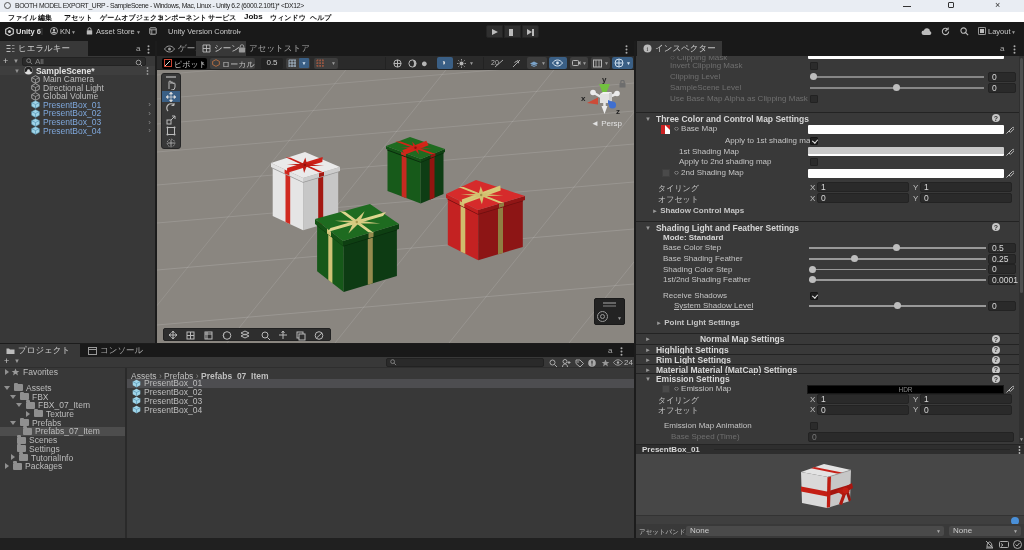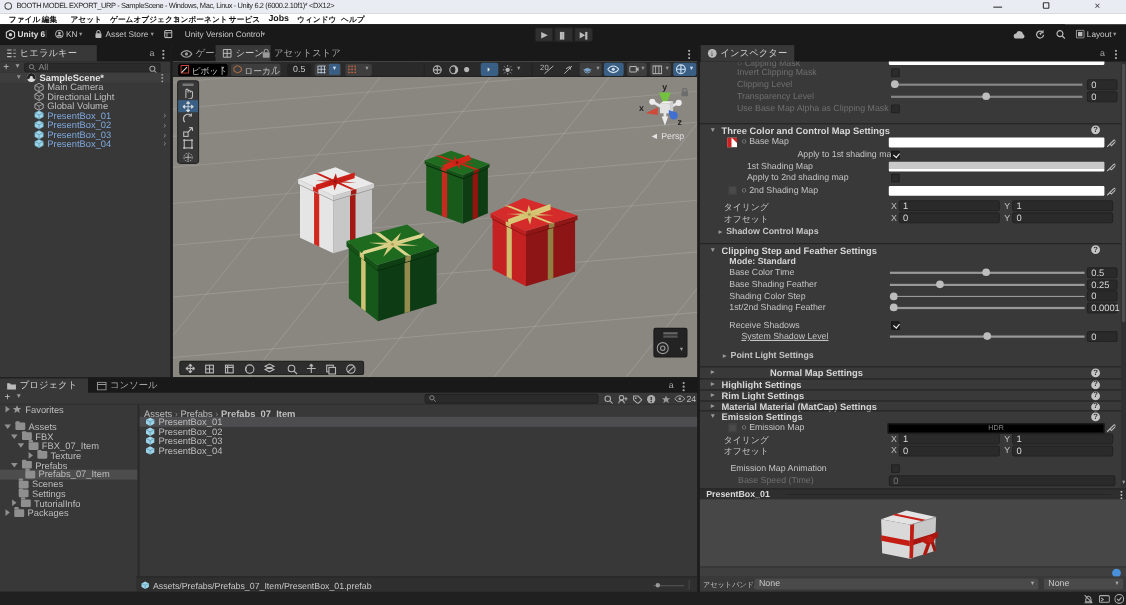--- a/index.html
+++ b/index.html
@@ -548,21 +548,21 @@
   <div class="cfield" style="left:172px;top:-4px;width:196px;height:7px;"></div>
   <span class="ilabel dim" style="left:34px;top:-3px;text-align:center;">○ Clipping Mask</span>
   <div class="ilabel dim" style="left:34px;top:5px;">Invert Clipping Mask</div>
       <div class="cb" style="left:174px;top:6px;"></div>
   <div class="ilabel dim" style="left:34px;top:16px;">Clipping Level</div>
   <div class="slider" style="left:174px;top:16px;width:174px;">
         <div class="track" style="background:#868686;"></div>
         <div class="knob" style="left:0px;"></div>
       </div>
   <div class="vfield" style="left:352px;top:15.5px;width:28px;">0</div>
-  <div class="ilabel dim" style="left:34px;top:27px;">Transparency Level</div>
+  <div class="ilabel dim" style="left:34px;top:27px;">SampleScene Level</div>
   <div class="slider" style="left:174px;top:27px;width:174px;">
         <div class="track" style="background:#868686;"></div>
         <div class="knob" style="left:83px;"></div>
       </div>
   <div class="vfield" style="left:352px;top:26.5px;width:28px;">0</div>
   <div class="ilabel dim" style="left:34px;top:38px;">Use Base Map Alpha as Clipping Mask</div>
       <div class="cb" style="left:174px;top:39px;"></div>
 
   <div class="sechead" style="top:56px;">
         <span style="margin-left:9px;color:#999;font-size:6px;">▼</span>
@@ -607,25 +607,25 @@
       <div class="vfield" style="left:284px;top:126px;width:92px;">1</div>
   <div class="ilabel" style="left:22px;top:137.5px;">オフセット</div>
   <span class="xy" style="left:174px;top:137.5px;">X</span>
       <div class="vfield" style="left:181px;top:137px;width:92px;">0</div>
   <span class="xy" style="left:277px;top:137.5px;">Y</span>
       <div class="vfield" style="left:284px;top:137px;width:92px;">0</div>
   <div class="ilabel" style="left:16px;top:149.5px;"><span style="color:#999;font-size:6px;">►</span>&nbsp;<b>Shadow Control Maps</b></div>
 
   <div class="sechead" style="top:165px;">
         <span style="margin-left:9px;color:#999;font-size:6px;">▼</span>
-        <span style="margin-left:5px;">Clipping Step and Feather Settings</span>
+        <span style="margin-left:5px;">Shading Light and Feather Settings</span>
       </div>
   <div class="qmark" style="left:356px;top:167px;">?</div>
   <div class="ilabel bold" style="left:27px;top:176.5px;color:#d6d6d6;">Mode: Standard</div>
-  <div class="ilabel" style="left:27px;top:187px;">Base Color Time</div>
+  <div class="ilabel" style="left:27px;top:187px;">Base Color Step</div>
   <div class="slider" style="left:173px;top:187px;width:177px;">
         <div class="track"></div>
         <div class="knob" style="left:84px;"></div>
       </div>
   <div class="vfield" style="left:352px;top:186.5px;width:28px;">0.5</div>
   <div class="ilabel" style="left:27px;top:198px;">Base Shading Feather</div>
   <div class="slider" style="left:173px;top:198px;width:177px;">
         <div class="track"></div>
         <div class="knob" style="left:42px;"></div>
       </div>
@@ -828,30 +828,20 @@
     <div class="prow" style="left:0;top:28.4px;width:507px;"><svg width="9" height="9" viewBox="0 0 10 10" style="margin:0 3px 0 5px;">
             <path d="M5 0.8 9.2 3 9.2 7 5 9.2 0.8 7 0.8 3Z" fill="#9fd4e8"></path>
             <path d="M0.8 3 5 5 9.2 3 M5 5 5 9.2" stroke="#5a98b5" stroke-width="0.8" fill="none"></path>
           </svg>PresentBox_03</div>
     <div class="prow" style="left:0;top:37.1px;width:507px;"><svg width="9" height="9" viewBox="0 0 10 10" style="margin:0 3px 0 5px;">
             <path d="M5 0.8 9.2 3 9.2 7 5 9.2 0.8 7 0.8 3Z" fill="#9fd4e8"></path>
             <path d="M0.8 3 5 5 9.2 3 M5 5 5 9.2" stroke="#5a98b5" stroke-width="0.8" fill="none"></path>
           </svg>PresentBox_04</div>
   </div>
 
-  <div class="abs" style="left:124px;top:167px;width:510px;height:14px;background:#2f2f2f;border-top:1px solid #262626;">
-    <svg width="8" height="8" viewBox="0 0 10 10" style="position:absolute;left:4px;top:3px;">
-          <path d="M5 0.8 9.2 3 9.2 7 5 9.2 0.8 7 0.8 3Z" fill="#9fd4e8"></path>
-          <path d="M0.8 3 5 5 9.2 3 M5 5 5 9.2" stroke="#5a98b5" stroke-width="0.8" fill="none"></path>
-        </svg>
-    <span class="abs" style="left:15px;top:2.5px;font-size:8px;color:#c8c8c8;">Assets/Prefabs/Prefabs_07_Item/PresentBox_01.prefab</span>
-    <div class="abs" style="left:470px;top:6.5px;width:28px;height:1px;background:#555;"></div>
-    <div class="abs" style="left:472px;top:5px;width:4px;height:4px;border-radius:50%;background:#999;"></div>
-    <div class="abs" style="left:502px;top:2px;width:1px;height:9px;background:#444;"></div>
-  </div>
 </div>
 
 <div class="abs" id="statusbar">
   <svg class="abs" style="left:985px;top:2px" width="9" height="9" viewBox="0 0 9 9">
         <path d="M2 7c0-3 1-5 2.5-5S7 4 7 7Z" fill="none" stroke="#aaa" stroke-width="1"></path>
         <path d="M1 8h7M1 1l7 7" stroke="#aaa" stroke-width="1"></path>
       </svg>
     <svg class="abs" style="left:999px;top:2px" width="10" height="9" viewBox="0 0 10 9">
         <rect x="0.5" y="1.5" width="9" height="6" rx="1" fill="none" stroke="#aaa" stroke-width="1"></rect>
         <path d="M2 3.5 4 5 2 6.5" stroke="#aaa" stroke-width="1" fill="none"></path>

